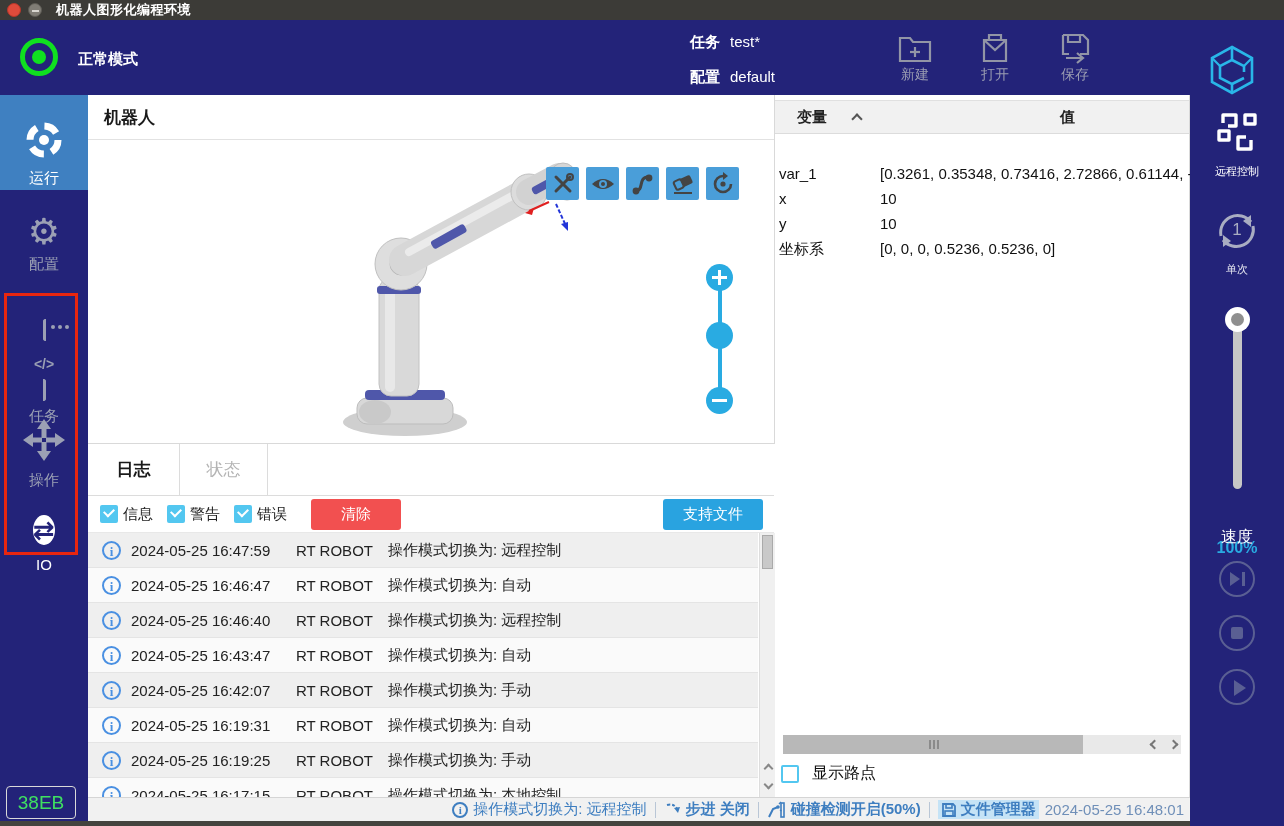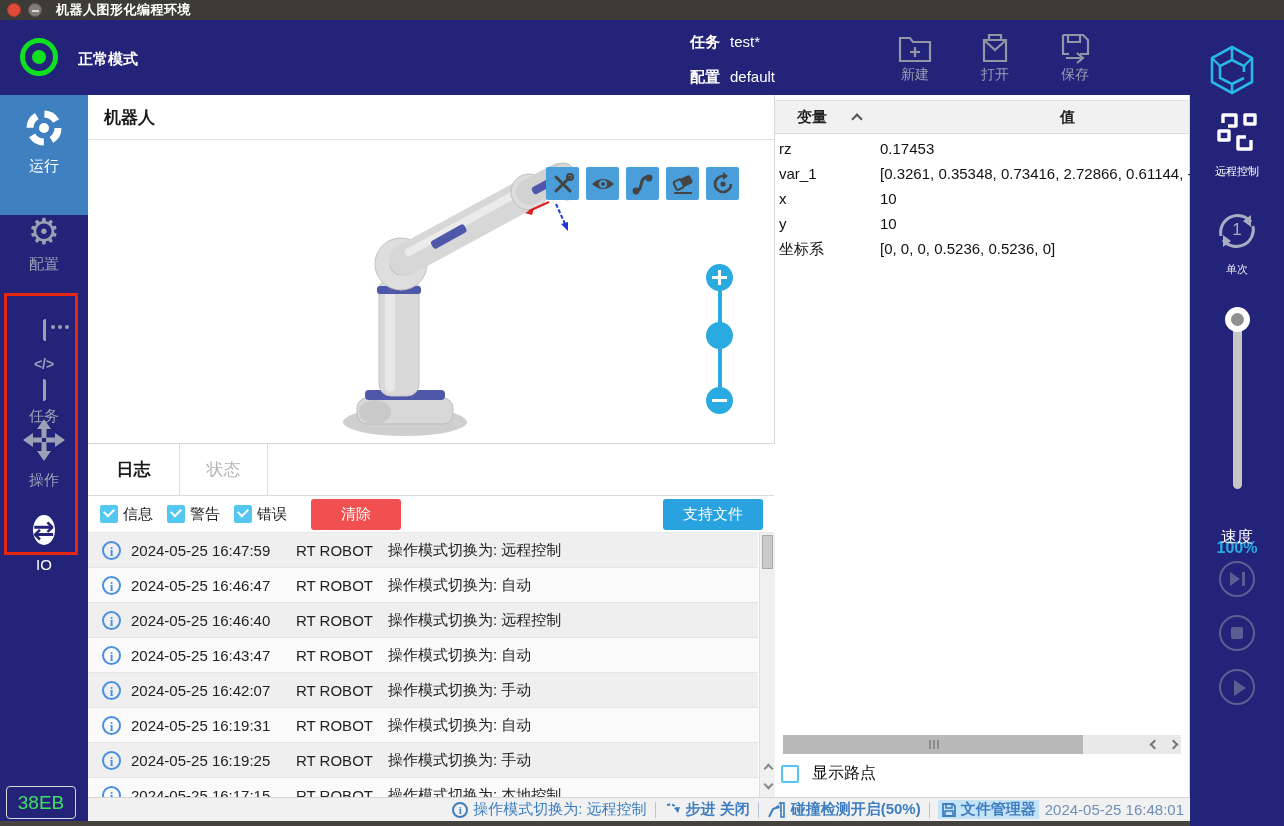--- a/index.html
+++ b/index.html
@@ -180,21 +180,21 @@
       <svg width="52" height="52" viewBox="0 0 52 52">
         <path d="M26 3 L46 14 L46 38 L26 49 L6 38 L6 14 Z" fill="none" stroke="#29b6e8" stroke-width="2.6"></path>
         <path d="M26 3 L26 16 L14 22 L14 34 L26 40 L26 49" fill="none" stroke="#29b6e8" stroke-width="2.6"></path>
         <path d="M26 16 L38 22 L38 28 M26 40 L38 34" fill="none" stroke="#29b6e8" stroke-width="2.6"></path>
         <path d="M6 14 L14 22 M46 14 L38 22" fill="none" stroke="#29b6e8" stroke-width="2.2"></path>
       </svg>
     </div>
   </div>
 
   <div class="abs lsidebar">
-    <div class="nav-item active" style="top:0; height:120px; padding-top:12px;">
+    <div class="nav-item active" style="top:0; height:95px; padding-top:24px;">
       <svg width="42" height="42" viewBox="0 0 42 42">
         <circle cx="21" cy="21" r="14" fill="none" stroke="#fff" stroke-width="7" stroke-dasharray="14 8"></circle>
         <circle cx="21" cy="21" r="5" fill="#fff"></circle>
       </svg>
       <span class="nav-lbl">运行</span>
     </div>
 
     <div class="nav-item" style="top:118px; height:78px;">
       <span class="gear-glyph">⚙</span>
       <span class="nav-lbl">配置</span>
@@ -397,24 +397,20 @@
     </div>
   </div>
 
   <div class="abs var-panel">
     <div class="var-head">
       <span class="vh-name">变量</span>
       <span class="vh-caret"></span>
       <span class="vh-val">值</span>
     </div>
 
-    <div class="var-row" style="top:42px;">
-      <span class="vr-name">rz</span>
-      <span class="vr-val">0.17453</span>
-    </div>
     <div class="var-row" style="top:67px;">
       <span class="vr-name">var_1</span>
       <span class="vr-val">[0.3261, 0.35348, 0.73416, 2.72866, 0.61144, -1.</span>
     </div>
     <div class="var-row" style="top:92px;">
       <span class="vr-name">x</span>
       <span class="vr-val">10</span>
     </div>
     <div class="var-row" style="top:117px;">
       <span class="vr-name">y</span>

